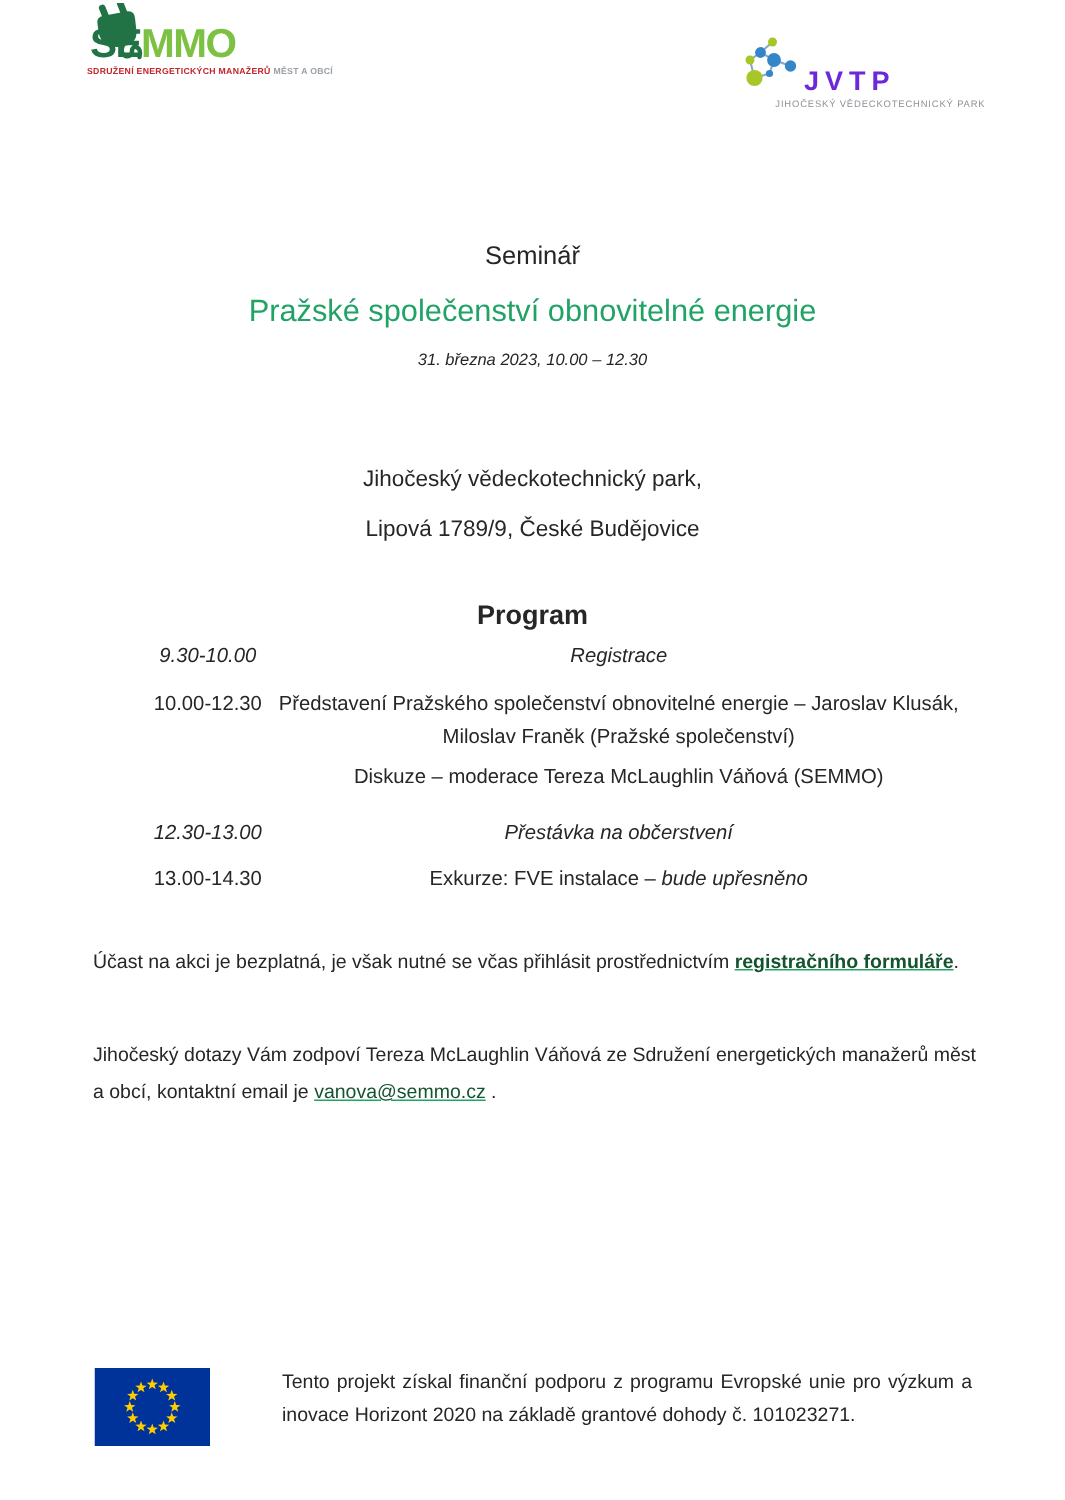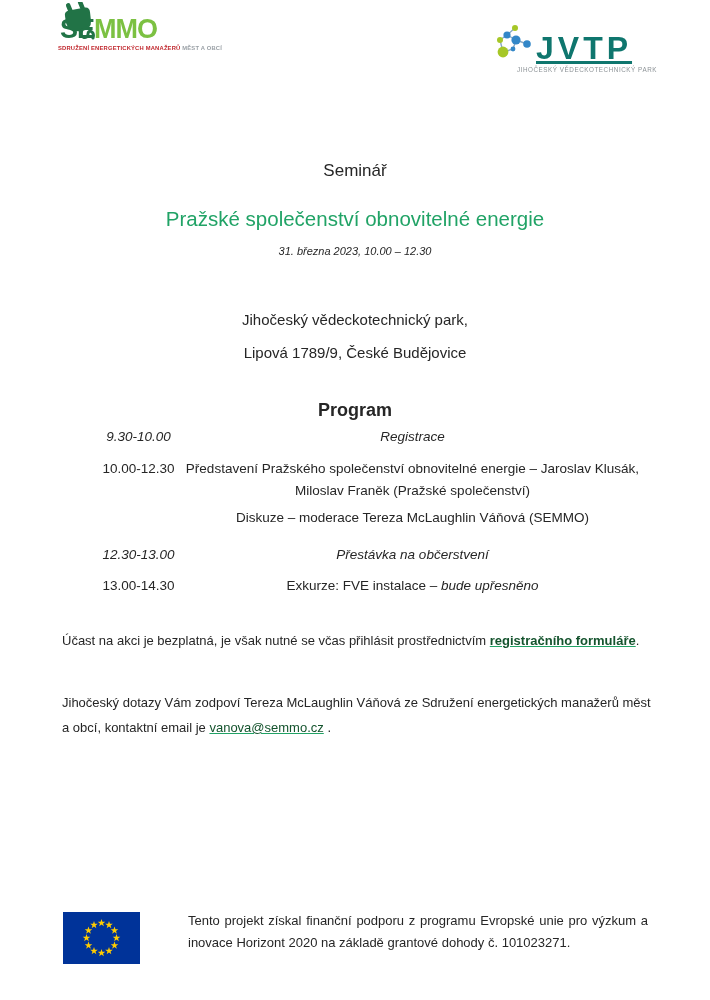--- a/index.html
+++ b/index.html
@@ -16,28 +16,28 @@
     font-weight:800; font-size:27px; letter-spacing:-1px; line-height:1; }
   .semmo-word .se { color:#217346; }
   .semmo-word .mmo { color:#7CC142; }
   .semmo-plug { position:absolute; top:-14px; left:0px; }
   .semmo-tagline { margin-top:2px; font-size:5.8px; letter-spacing:.2px; white-space:nowrap; }
   .semmo-tagline .red { color:#C0272D; font-weight:bold; }
   .semmo-tagline .gray { color:#9aa0a6; font-weight:bold; }
 
   .jvtp-logo { position:absolute; top:22px; left:492px; width:165px; }
   .jvtp-top { display:flex; align-items:flex-end; }
-  .jvtp-word { color:#0f766e; font-weight:700; font-size:32px; line-height:.85; letter-spacing:4px;text-decoration:underline; }
+  .jvtp-word { color:#6d28d9; font-weight:700; font-size:18px; line-height:.85; letter-spacing:4px; }
   .jvtp-tagline { margin-top:4px; text-align:right; font-size:6.3px; letter-spacing:.55px;
     color:#8c9296; white-space:nowrap; }
 
   
   .title-block { position:absolute; top:161px; left:0; right:0; text-align:center; }
   .kicker { font-size:17px; }
-  .main-title { margin-top:26px; font-size:20.5px; color:#21A366; }
+  .main-title { margin-top:15px; font-size:20.5px; color:#21A366; }
   .event-datetime { margin-top:14px; font-size:11px;font-style:italic; }
 
   
   .venue { position:absolute; top:303px; left:0; right:0; text-align:center;
     font-size:15px; line-height:33px; }
 
   
   .program-heading { position:absolute; top:400px; left:0; right:0; text-align:center;
     font-weight:bold; font-size:18px; }
   .program-table { position:absolute; top:427px; left:92px; right:70px; font-size:13.5px;text-align:center; }

